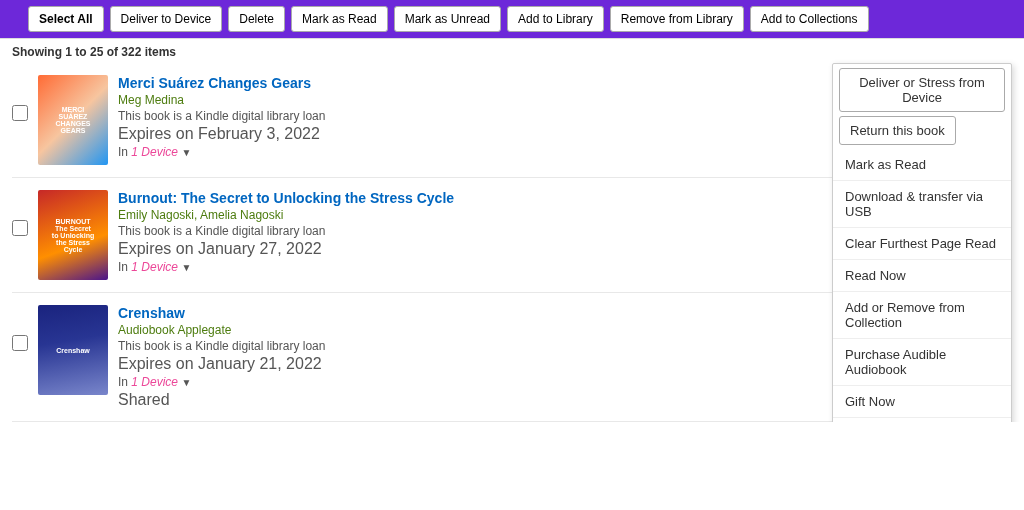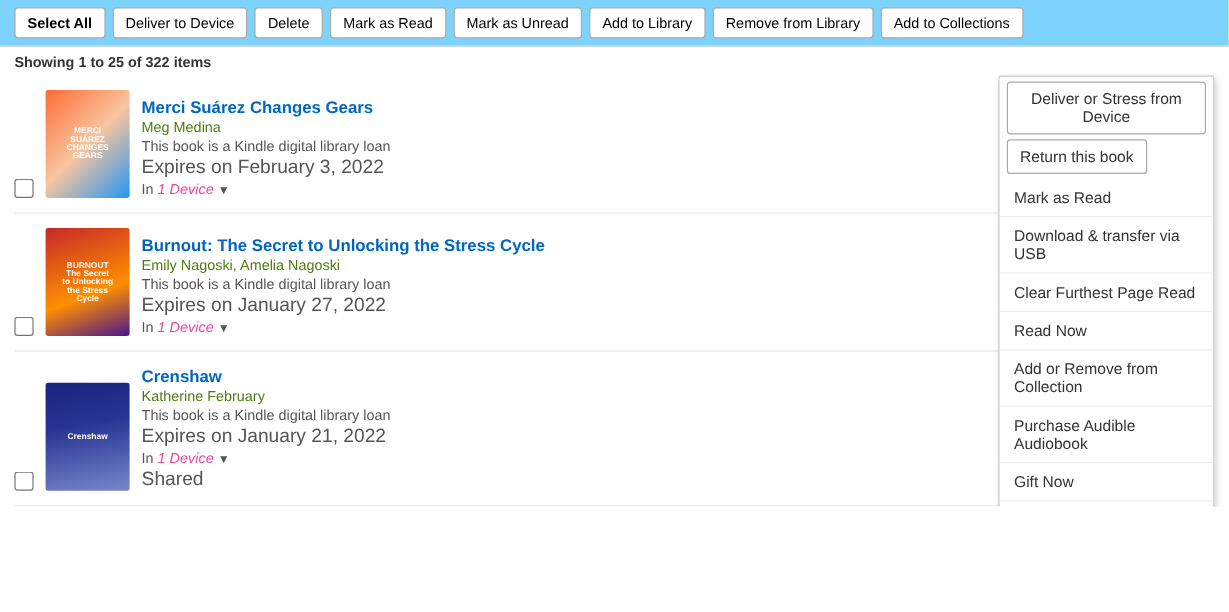--- a/index.html
+++ b/index.html
@@ -7,23 +7,23 @@
       font-family: Arial, sans-serif;
       font-size: 13px;
       background: #fff;
       color: #333;
     }
 
     
     .toolbar {
       display: flex;
       align-items: center;
-      padding: 6px 12px;
+      padding: 6px 28px;
       border-bottom: 1px solid #ddd;
-      background: #7dd3fc;
+      background: #6d28d9;
       gap: 6px;
       flex-wrap: wrap;
     }
     .toolbar button {
       padding: 5px 10px;
       font-size: 12px;
       border: 1px solid #aaa;
       border-radius: 3px;
       background: #fff;
       cursor: pointer;
@@ -45,21 +45,21 @@
     }
 
     
     .book-list {
       flex: 1;
       padding: 0 12px;
     }
 
     .book-item {
       display: flex;
-      align-items: flex-end;
+      align-items: flex-start;
       padding: 12px 0;
       border-bottom: 1px solid #e8e8e8;
       gap: 10px;
     }
 
     .book-checkbox {
       margin-top: 30px;
       width: 16px;
       height: 16px;
       cursor: pointer;
@@ -221,21 +221,21 @@
           <div>the Stress</div>
           <div>Cycle</div>
         </div>
         <div class="book-info"><a class="book-title" href="#">Burnout: The Secret to Unlocking the Stress Cycle</a><div class="book-author">Emily Nagoski, Amelia Nagoski</div><div class="book-desc">This book is a Kindle digital library loan</div><div class="book-expiry">Expires on January 27, 2022</div><div class="book-device">In <a href="#">1 Device</a> <span class="device-arrow">▼</span></div></div>
       </div>
       <div class="book-item">
         <input type="checkbox" class="book-checkbox" style="">
         <div class="book-cover" style="background: linear-gradient(170deg, rgb(26, 35, 126) 0%, rgb(40, 53, 147) 40%, rgb(121, 134, 203) 100%); display: flex; flex-direction: column; align-items: center; justify-content: center; color: rgb(255, 255, 255); font-size: 7px; font-weight: bold; text-align: center; padding: 4px;">
           <div>Crenshaw</div>
         </div>
-        <div class="book-info"><a class="book-title" href="#">Crenshaw</a><div class="book-author">Katherine February</div><div class="book-desc">This book is a Kindle digital library loan</div><div class="book-expiry">Expires on January 21, 2022</div><div class="book-device">In <a href="#">1 Device</a> <span class="device-arrow">▼</span></div><div class="book-shared">Shared</div></div>
+        <div class="book-info"><a class="book-title" href="#">Crenshaw</a><div class="book-author">Audiobook Applegate</div><div class="book-desc">This book is a Kindle digital library loan</div><div class="book-expiry">Expires on January 21, 2022</div><div class="book-device">In <a href="#">1 Device</a> <span class="device-arrow">▼</span></div><div class="book-shared">Shared</div></div>
       </div>
     </div>
   <div class="dropdown-menu" id="dropdown-menu">
       <button class="dropdown-item btn-style">Deliver or Stress from Device</button>
       <button class="dropdown-item btn-style">Return this book</button>
       <div class="dropdown-item">Mark as Read</div>
       <div class="dropdown-item">Download &amp; transfer via USB</div>
       <div class="dropdown-item">Clear Furthest Page Read</div>
       <div class="dropdown-item">Read Now</div>
       <div class="dropdown-item">Add or Remove from Collection</div>

